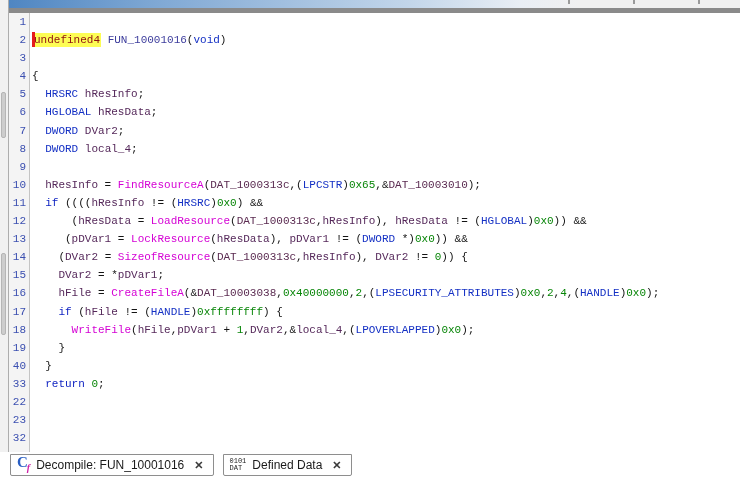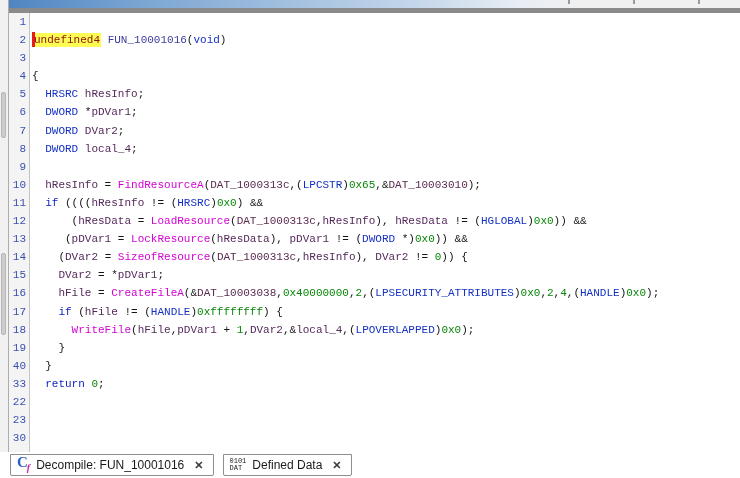--- a/index.html
+++ b/index.html
@@ -85,30 +85,30 @@
         <div class="ln" style="color: rgb(59, 79, 176);">14</div>
         <div class="ln" style="color: rgb(59, 79, 176);">15</div>
         <div class="ln" style="color: rgb(59, 79, 176);">16</div>
         <div class="ln" style="color: rgb(59, 79, 176);">17</div>
         <div class="ln" style="color: rgb(59, 79, 176);">18</div>
         <div class="ln" style="color: rgb(59, 79, 176);">19</div>
         <div class="ln" style="color: rgb(59, 79, 176);">40</div>
         <div class="ln" style="color: rgb(59, 79, 176);">33</div>
         <div class="ln" style="color: rgb(59, 79, 176);">22</div>
         <div class="ln" style="color: rgb(59, 79, 176);">23</div>
-        <div class="ln" style="color: rgb(59, 79, 176);">30</div>
+        <div class="ln" style="color: rgb(59, 79, 176);">32</div>
         <div class="ln" style="color: rgb(59, 79, 176);">25</div>
       </div>
     <div class="code" id="code">
         <div class="code-line"></div>
         <div class="code-line"><span class="cursor-caret" style="background: rgb(229, 28, 28);"></span><span class="hl" style="color: rgb(143, 17, 17); background: rgb(253, 253, 84);">undefined4</span><span style="color: rgb(20, 20, 20);"> </span><span style="color: rgb(60, 60, 156);">FUN_10001016</span><span style="color: rgb(20, 20, 20);">(</span><span style="color: rgb(20, 48, 196);">void</span><span style="color: rgb(20, 20, 20);">)</span></div>
         <div class="code-line"></div>
         <div class="code-line"><span style="color: rgb(20, 20, 20);">{</span></div>
         <div class="code-line"><span style="color: rgb(20, 20, 20);">  </span><span style="color: rgb(20, 48, 196);">HRSRC</span><span style="color: rgb(20, 20, 20);"> </span><span style="color: rgb(85, 40, 90);">hResInfo</span><span style="color: rgb(20, 20, 20);">;</span></div>
-        <div class="code-line"><span style="color: rgb(20, 20, 20);">  </span><span style="color: rgb(20, 48, 196);">DWORD</span><span style="color: rgb(20, 20, 20);"> *</span><span style="color: rgb(85, 40, 90);">pDVar1</span><span style="color: rgb(20, 20, 20);">;</span></div>
+        <div class="code-line"><span style="color: rgb(20, 20, 20);">  </span><span style="color: rgb(20, 48, 196);">HGLOBAL</span><span style="color: rgb(20, 20, 20);"> </span><span style="color: rgb(85, 40, 90);">hResData</span><span style="color: rgb(20, 20, 20);">;</span></div>
         <div class="code-line"><span style="color: rgb(20, 20, 20);">  </span><span style="color: rgb(20, 48, 196);">DWORD</span><span style="color: rgb(20, 20, 20);"> </span><span style="color: rgb(85, 40, 90);">DVar2</span><span style="color: rgb(20, 20, 20);">;</span></div>
         <div class="code-line"><span style="color: rgb(20, 20, 20);">  </span><span style="color: rgb(20, 48, 196);">DWORD</span><span style="color: rgb(20, 20, 20);"> </span><span style="color: rgb(85, 40, 90);">local_4</span><span style="color: rgb(20, 20, 20);">;</span></div>
         <div class="code-line"></div>
         <div class="code-line"><span style="color: rgb(20, 20, 20);">  </span><span style="color: rgb(85, 40, 90);">hResInfo</span><span style="color: rgb(20, 20, 20);"> = </span><span style="color: rgb(212, 0, 212);">FindResourceA</span><span style="color: rgb(20, 20, 20);">(</span><span style="color: rgb(90, 42, 80);">DAT_1000313c</span><span style="color: rgb(20, 20, 20);">,(</span><span style="color: rgb(20, 48, 196);">LPCSTR</span><span style="color: rgb(20, 20, 20);">)</span><span style="color: rgb(7, 133, 7);">0x65</span><span style="color: rgb(20, 20, 20);">,&amp;</span><span style="color: rgb(90, 42, 80);">DAT_10003010</span><span style="color: rgb(20, 20, 20);">);</span></div>
         <div class="code-line"><span style="color: rgb(20, 20, 20);">  </span><span style="color: rgb(10, 30, 192);">if</span><span style="color: rgb(20, 20, 20);"> ((((</span><span style="color: rgb(85, 40, 90);">hResInfo</span><span style="color: rgb(20, 20, 20);"> != (</span><span style="color: rgb(20, 48, 196);">HRSRC</span><span style="color: rgb(20, 20, 20);">)</span><span style="color: rgb(7, 133, 7);">0x0</span><span style="color: rgb(20, 20, 20);">) &amp;&amp;</span></div>
         <div class="code-line"><span style="color: rgb(20, 20, 20);">      (</span><span style="color: rgb(85, 40, 90);">hResData</span><span style="color: rgb(20, 20, 20);"> = </span><span style="color: rgb(212, 0, 212);">LoadResource</span><span style="color: rgb(20, 20, 20);">(</span><span style="color: rgb(90, 42, 80);">DAT_1000313c</span><span style="color: rgb(20, 20, 20);">,</span><span style="color: rgb(85, 40, 90);">hResInfo</span><span style="color: rgb(20, 20, 20);">), </span><span style="color: rgb(85, 40, 90);">hResData</span><span style="color: rgb(20, 20, 20);"> != (</span><span style="color: rgb(20, 48, 196);">HGLOBAL</span><span style="color: rgb(20, 20, 20);">)</span><span style="color: rgb(7, 133, 7);">0x0</span><span style="color: rgb(20, 20, 20);">)) &amp;&amp;</span></div>
         <div class="code-line"><span style="color: rgb(20, 20, 20);">     (</span><span style="color: rgb(85, 40, 90);">pDVar1</span><span style="color: rgb(20, 20, 20);"> = </span><span style="color: rgb(212, 0, 212);">LockResource</span><span style="color: rgb(20, 20, 20);">(</span><span style="color: rgb(85, 40, 90);">hResData</span><span style="color: rgb(20, 20, 20);">), </span><span style="color: rgb(85, 40, 90);">pDVar1</span><span style="color: rgb(20, 20, 20);"> != (</span><span style="color: rgb(20, 48, 196);">DWORD</span><span style="color: rgb(20, 20, 20);"> *)</span><span style="color: rgb(7, 133, 7);">0x0</span><span style="color: rgb(20, 20, 20);">)) &amp;&amp;</span></div>
         <div class="code-line"><span style="color: rgb(20, 20, 20);">    (</span><span style="color: rgb(85, 40, 90);">DVar2</span><span style="color: rgb(20, 20, 20);"> = </span><span style="color: rgb(212, 0, 212);">SizeofResource</span><span style="color: rgb(20, 20, 20);">(</span><span style="color: rgb(90, 42, 80);">DAT_1000313c</span><span style="color: rgb(20, 20, 20);">,</span><span style="color: rgb(85, 40, 90);">hResInfo</span><span style="color: rgb(20, 20, 20);">), </span><span style="color: rgb(85, 40, 90);">DVar2</span><span style="color: rgb(20, 20, 20);"> != </span><span style="color: rgb(7, 133, 7);">0</span><span style="color: rgb(20, 20, 20);">)) {</span></div>
         <div class="code-line"><span style="color: rgb(20, 20, 20);">    </span><span style="color: rgb(85, 40, 90);">DVar2</span><span style="color: rgb(20, 20, 20);"> = *</span><span style="color: rgb(85, 40, 90);">pDVar1</span><span style="color: rgb(20, 20, 20);">;</span></div>
         <div class="code-line"><span style="color: rgb(20, 20, 20);">    </span><span style="color: rgb(85, 40, 90);">hFile</span><span style="color: rgb(20, 20, 20);"> = </span><span style="color: rgb(212, 0, 212);">CreateFileA</span><span style="color: rgb(20, 20, 20);">(&amp;</span><span style="color: rgb(90, 42, 80);">DAT_10003038</span><span style="color: rgb(20, 20, 20);">,</span><span style="color: rgb(7, 133, 7);">0x40000000</span><span style="color: rgb(20, 20, 20);">,</span><span style="color: rgb(7, 133, 7);">2</span><span style="color: rgb(20, 20, 20);">,(</span><span style="color: rgb(20, 48, 196);">LPSECURITY_ATTRIBUTES</span><span style="color: rgb(20, 20, 20);">)</span><span style="color: rgb(7, 133, 7);">0x0</span><span style="color: rgb(20, 20, 20);">,</span><span style="color: rgb(7, 133, 7);">2</span><span style="color: rgb(20, 20, 20);">,</span><span style="color: rgb(7, 133, 7);">4</span><span style="color: rgb(20, 20, 20);">,(</span><span style="color: rgb(20, 48, 196);">HANDLE</span><span style="color: rgb(20, 20, 20);">)</span><span style="color: rgb(7, 133, 7);">0x0</span><span style="color: rgb(20, 20, 20);">);</span></div>

